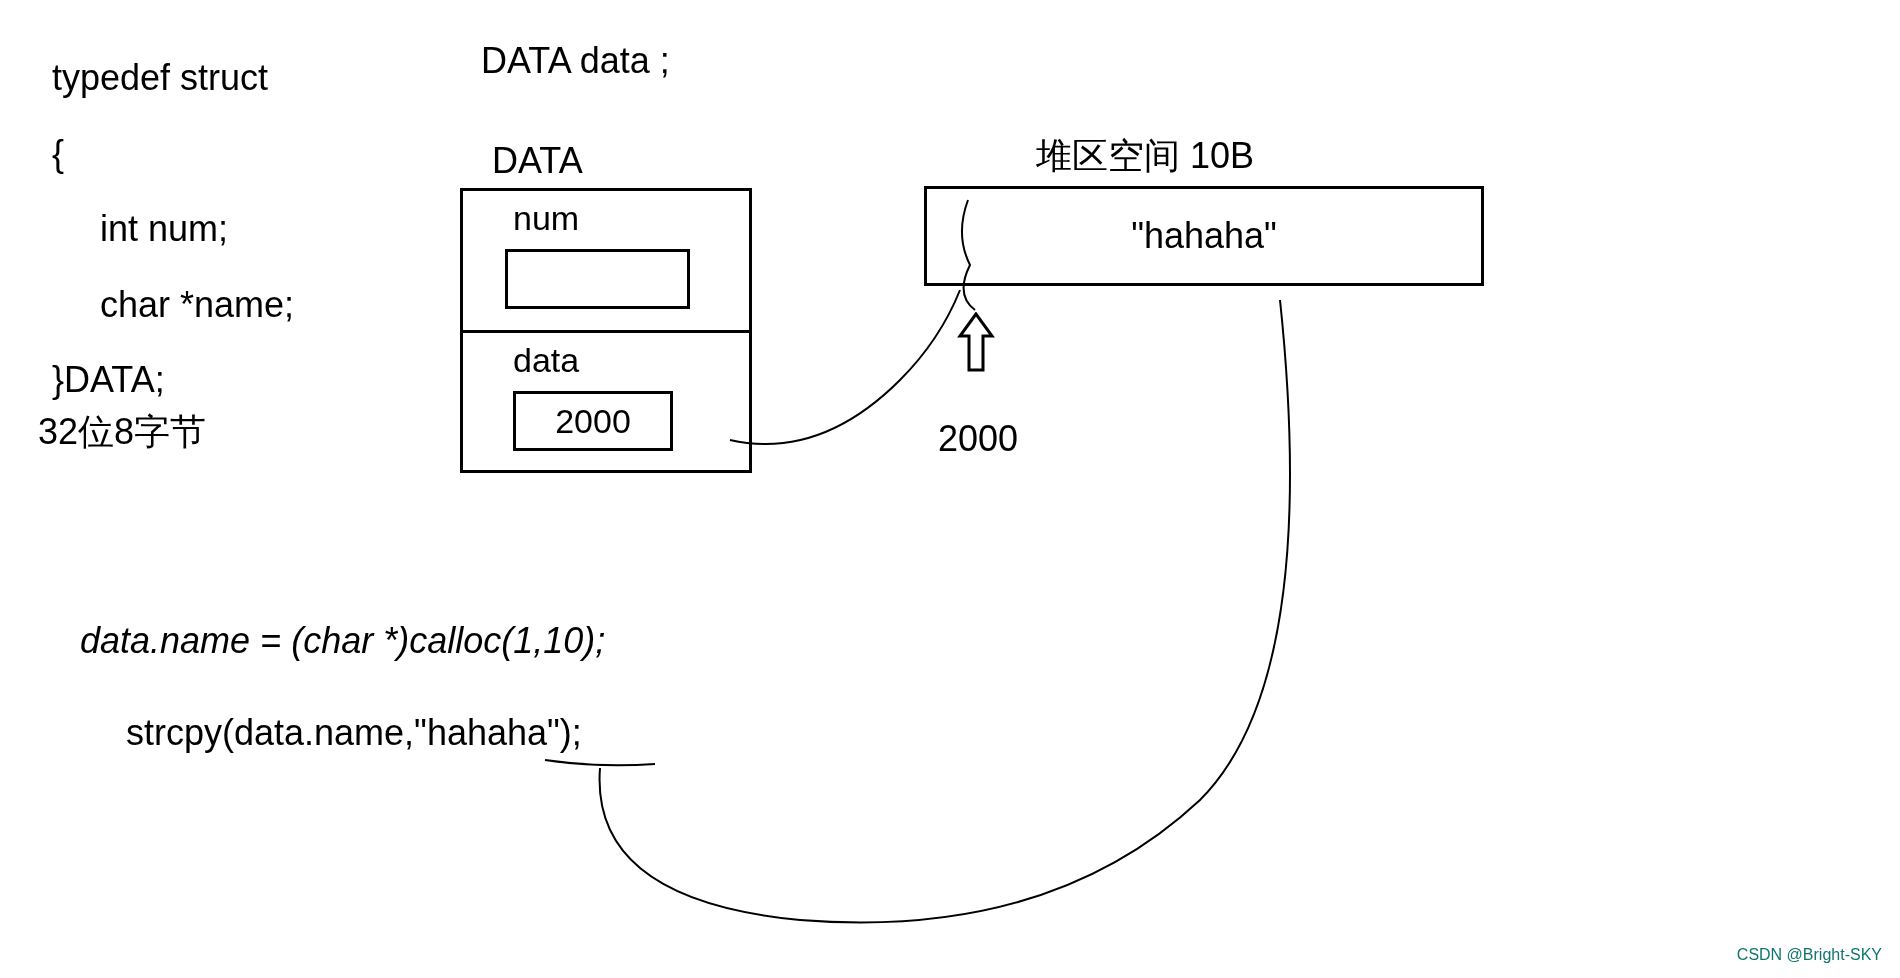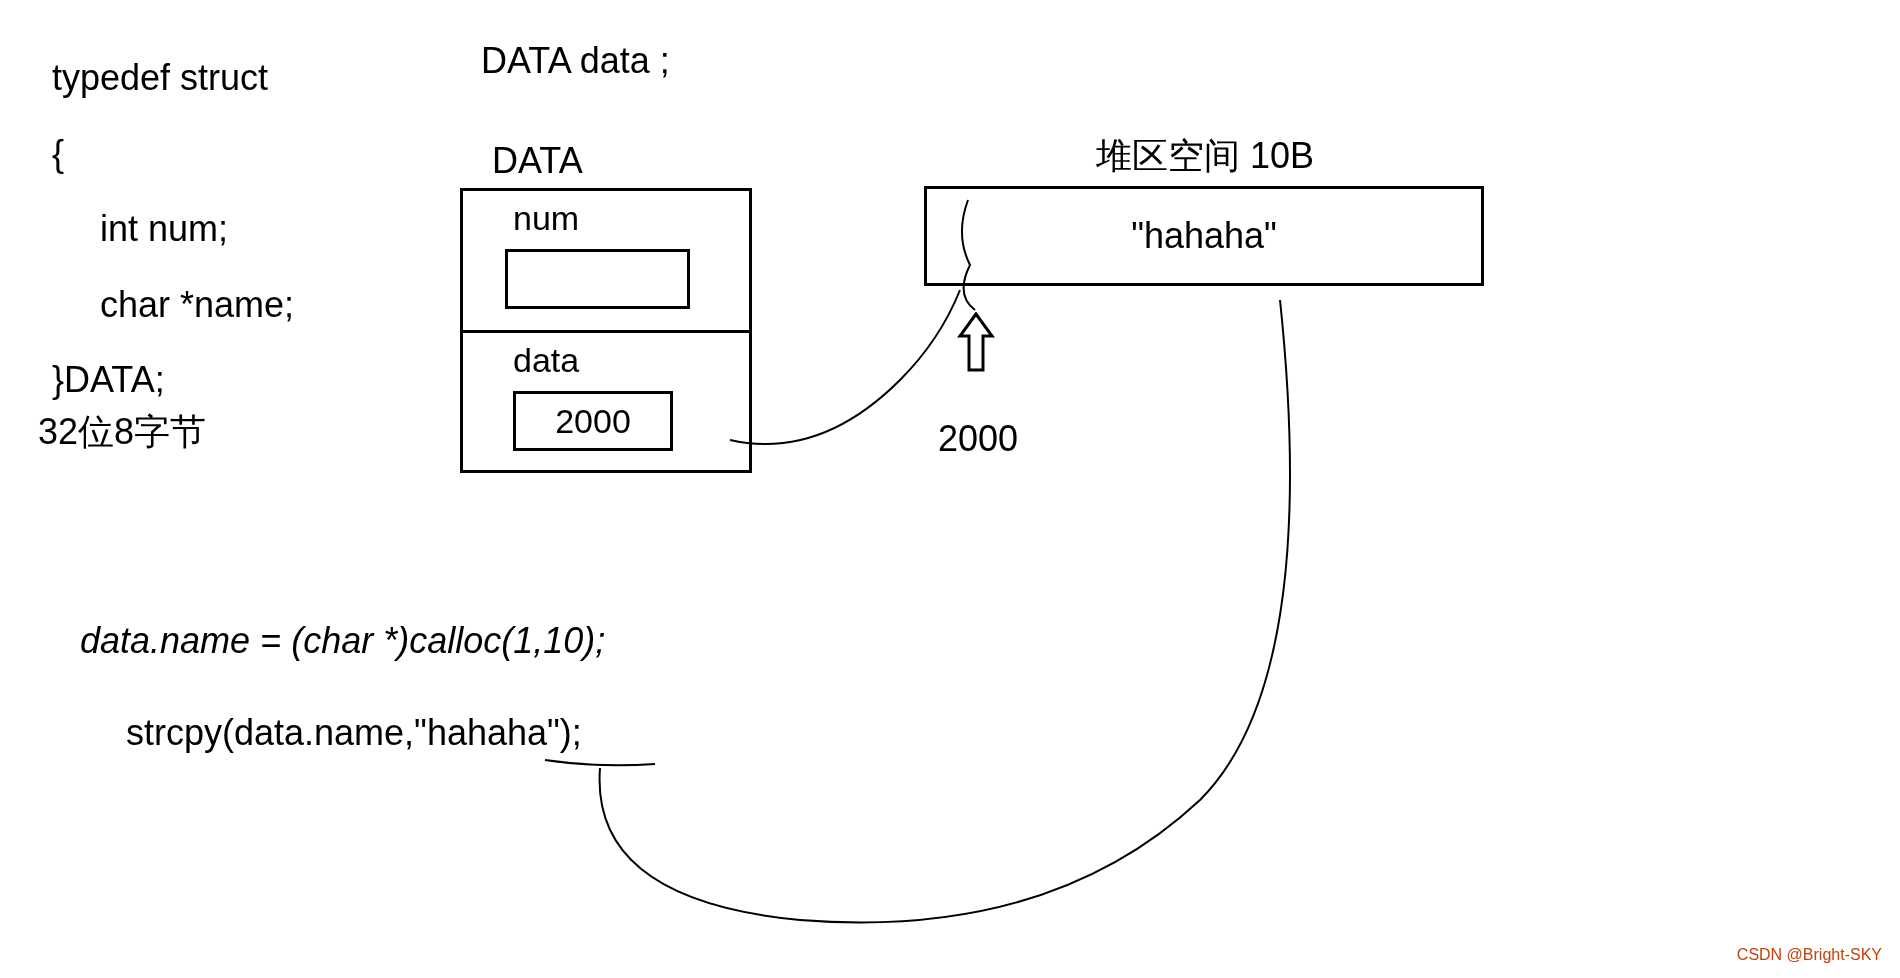--- a/index.html
+++ b/index.html
@@ -85,21 +85,21 @@
       left: 50px;
       top: 58px;
       width: 160px;
       height: 60px;
       text-align: center;
       line-height: 54px;
       font-size: 34px;
     }
     .heap-label {
       position: absolute;
-      left: 1096px;
+      left: 1036px;
       top: 132px;
       text-align: right;
     }
     .heap-box {
       position: absolute;
       left: 924px;
       top: 186px;
       border: 3px solid #000;
       width: 560px;
       height: 100px;
@@ -129,21 +129,21 @@
     .strcpy-line {
       position: absolute;
       left: 126px;
       top: 712px;
     }
     .watermark {
       position: absolute;
       right: 18px;
       bottom: 14px;
       font-size: 16px;
-      color: #c2410c;
+      color: #0f766e;
     }
     .curve {
       position: absolute;
       pointer-events: none;
     }
   </style>
 </head>
 <body>
 
 <div class="code-block">

